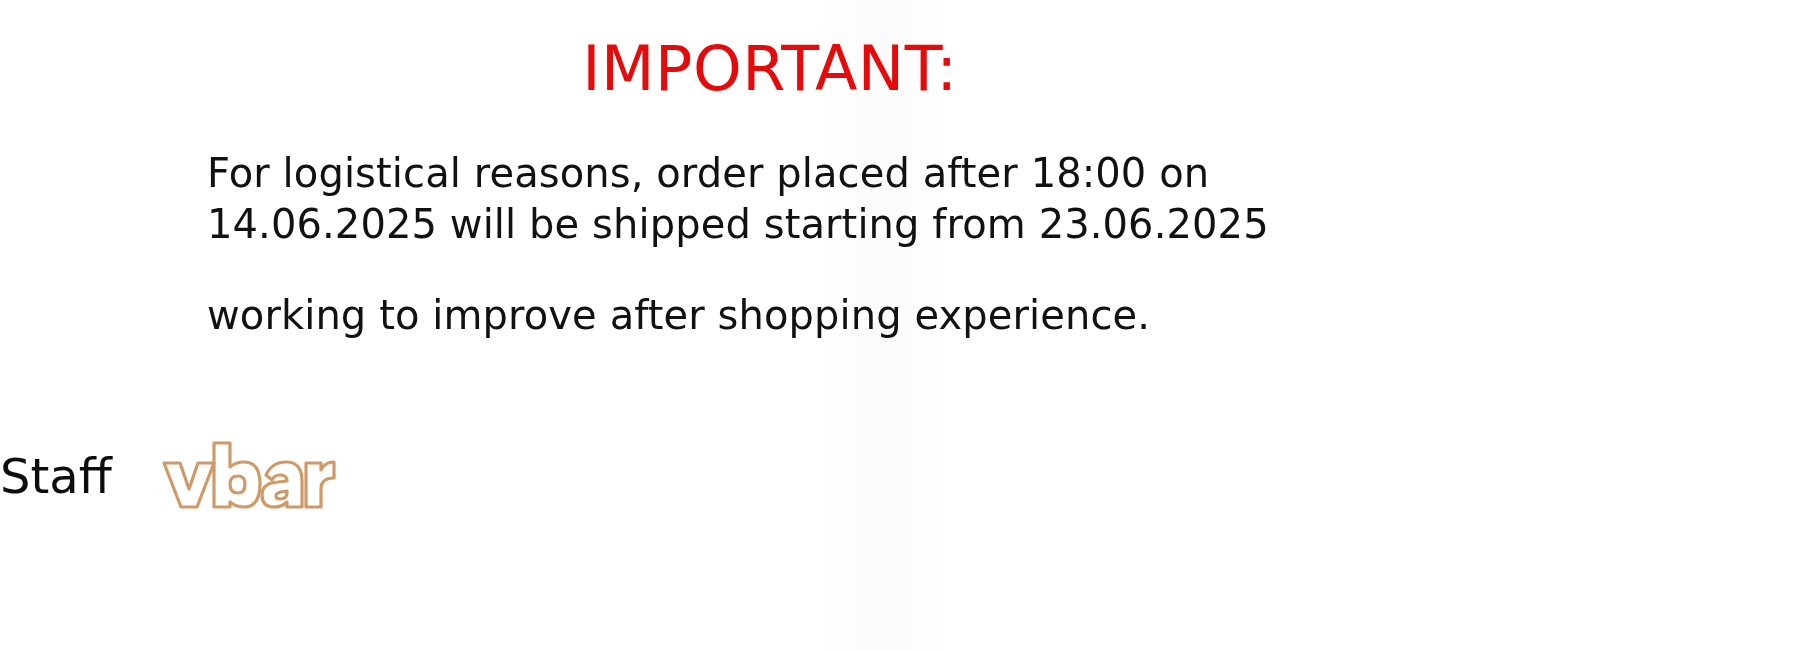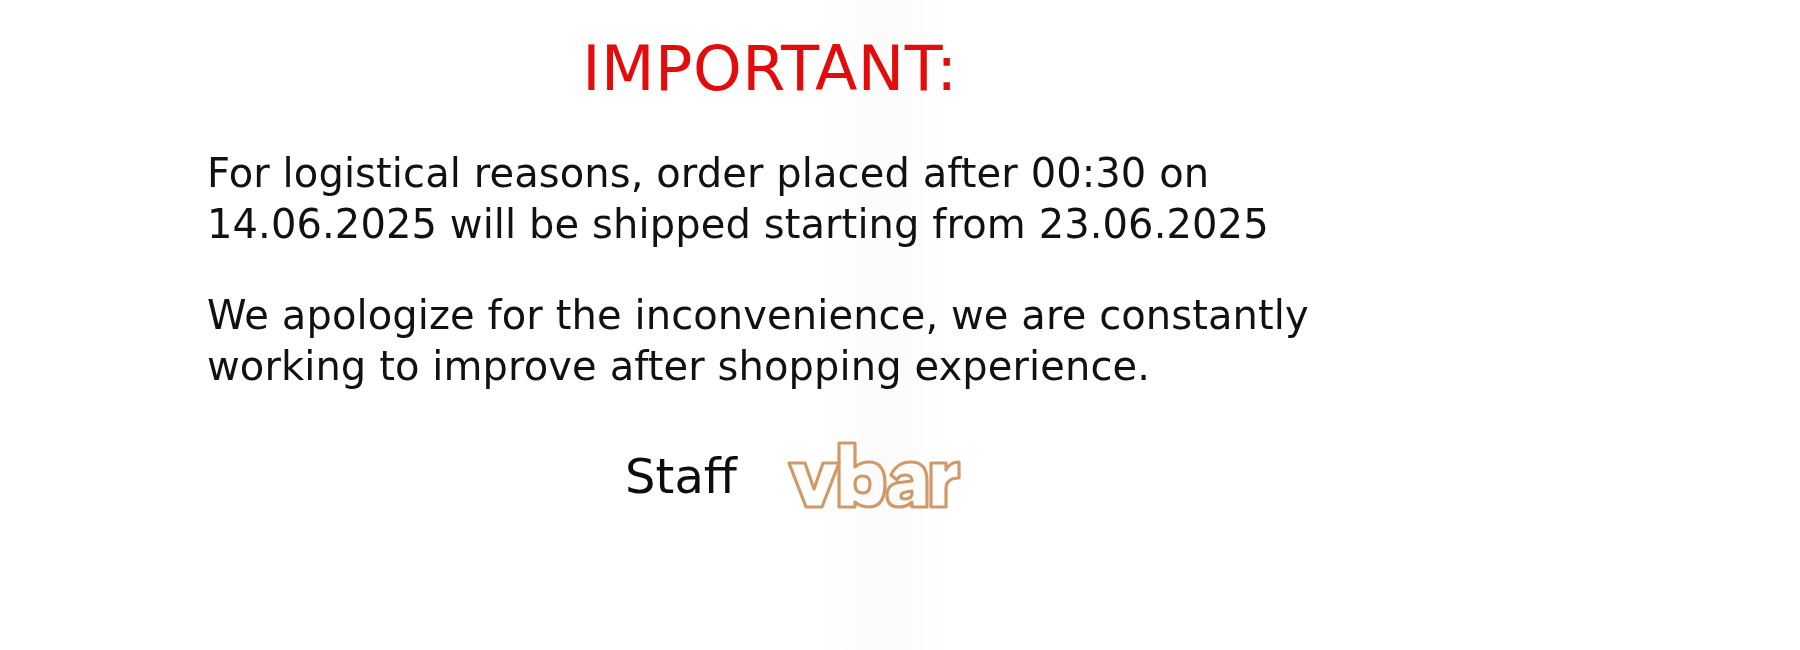--- a/index.html
+++ b/index.html
@@ -74,23 +74,21 @@
     white-space: pre;
   }
 
   .signature-row {
     position: absolute;
     left: 0;
     top: 437px;
     width: 1540px;
     display: flex;
     align-items: center;
-    justify-content: center;
     gap: 44px;
-    padding-left: 23px;
   }
 
   .signature-text {
     font-size: 48px;
     line-height: 56px;
     color: #0d0d0d;
     font-weight: 400;
     white-space: pre;
   }
 
@@ -111,26 +109,25 @@
 
 <div class="page" style="background: rgb(255, 255, 255);">
 
   <div class="watermark-band"></div>
 
   <div class="notice-title" style="color: rgb(227, 11, 11);">IMPORTANT:</div>
 
   <div class="body-block">
 
     <div class="para">
-      <span class="line">For logistical reasons, order placed after 00:30 on</span>
+      <span class="line">For logistical reasons, order placed after 18:00 on</span>
       <span class="line">14.06.2025 will be shipped starting from 23.06.2025</span>
     </div>
 
     <div class="para">
-      <span class="line">We apologize for the inconvenience, we are constantly</span>
       <span class="line">working to improve after shopping experience.</span>
     </div>
 
   </div>
 
   <div class="signature-row">
     <span class="signature-text">Staff</span>
 
     <svg class="brand-logo" viewBox="0 0 180 78" aria-hidden="true">
 

